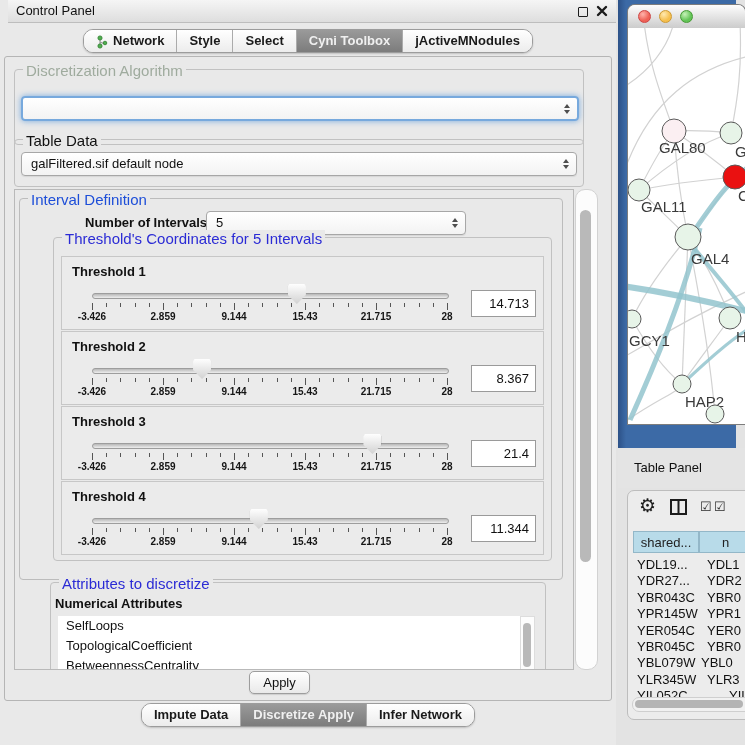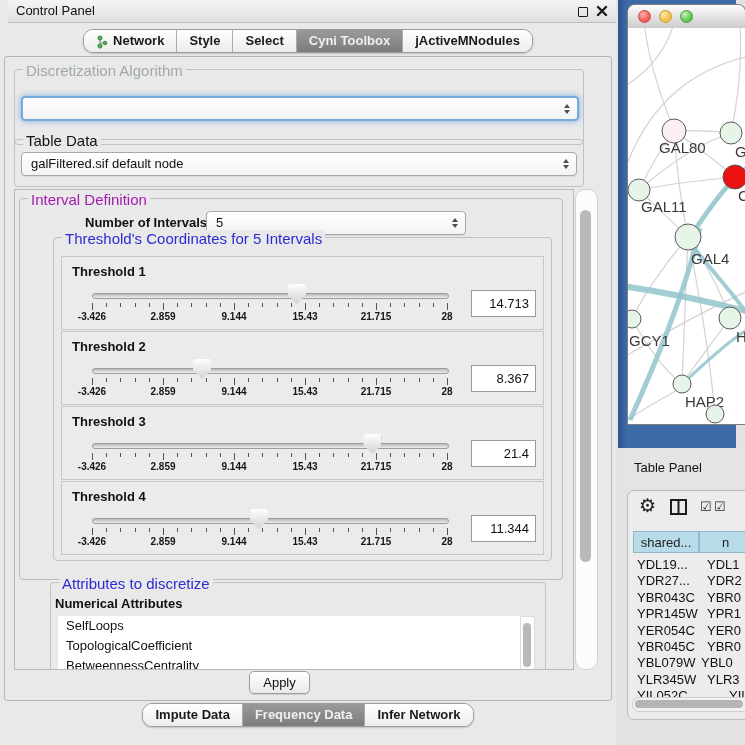--- a/index.html
+++ b/index.html
@@ -42,21 +42,21 @@
   .tri-dn{width:0;height:0;border-left:3.5px solid transparent;border-right:3.5px solid transparent;border-top:4.5px solid #4e4e4e;}
   .combo.focused{border:2px solid #77a9dd;box-shadow:0 0 6px #77a9dd;line-height:20px;}
 
   .scrollarea{position:absolute;left:9px;top:132px;width:558px;height:479px;
               border:1px solid #b9b9b9;background:#e9e9e9;overflow:hidden;}
   .vscroll{position:absolute;left:570px;top:132px;width:21px;height:479px;
            background:#fcfcfc;border:1px solid #d2d2d2;border-radius:10px;}
   .vthumb{position:absolute;left:4px;top:20px;width:11px;height:352px;background:#b9b9b9;border-radius:6px;}
 
   .bold{font-weight:bold;}
-  .green{color:#a21caf;}
+  .green{color:#1d4ed8;}
   .blue{color:#2b2bd5;}
   .dim{color:#9fab9e;}
 
   
   .tbox{position:absolute;left:7px;width:481px;height:72px;background:#ebebeb;
         border:1px solid #c7c7c7;}
   .tlabel{position:absolute;left:10px;top:7px;font-weight:bold;}
   .track{position:absolute;left:30px;top:36px;width:355px;height:4px;
          background:linear-gradient(#b8b8b8,#eeeeee);border:1px solid #9d9d9d;border-radius:3px;}
   .handle{position:absolute;top:27px;width:18px;height:20px;
@@ -372,21 +372,21 @@
 
       <div class="apply-btn">Apply</div>
     </div>
 
     <div class="tabrow" style="top:703px">
       <div class="seg">
         <div class="seg-item">
           <span>Impute Data</span>
         </div>
         <div class="seg-item selected">
-          <span>Frequency Data</span>
+          <span>Discretize Apply</span>
         </div>
         <div class="seg-item">
           <span>Infer Network</span>
         </div>
       </div>
     </div>
   </div>
 
   <div class="rightcol">
 

